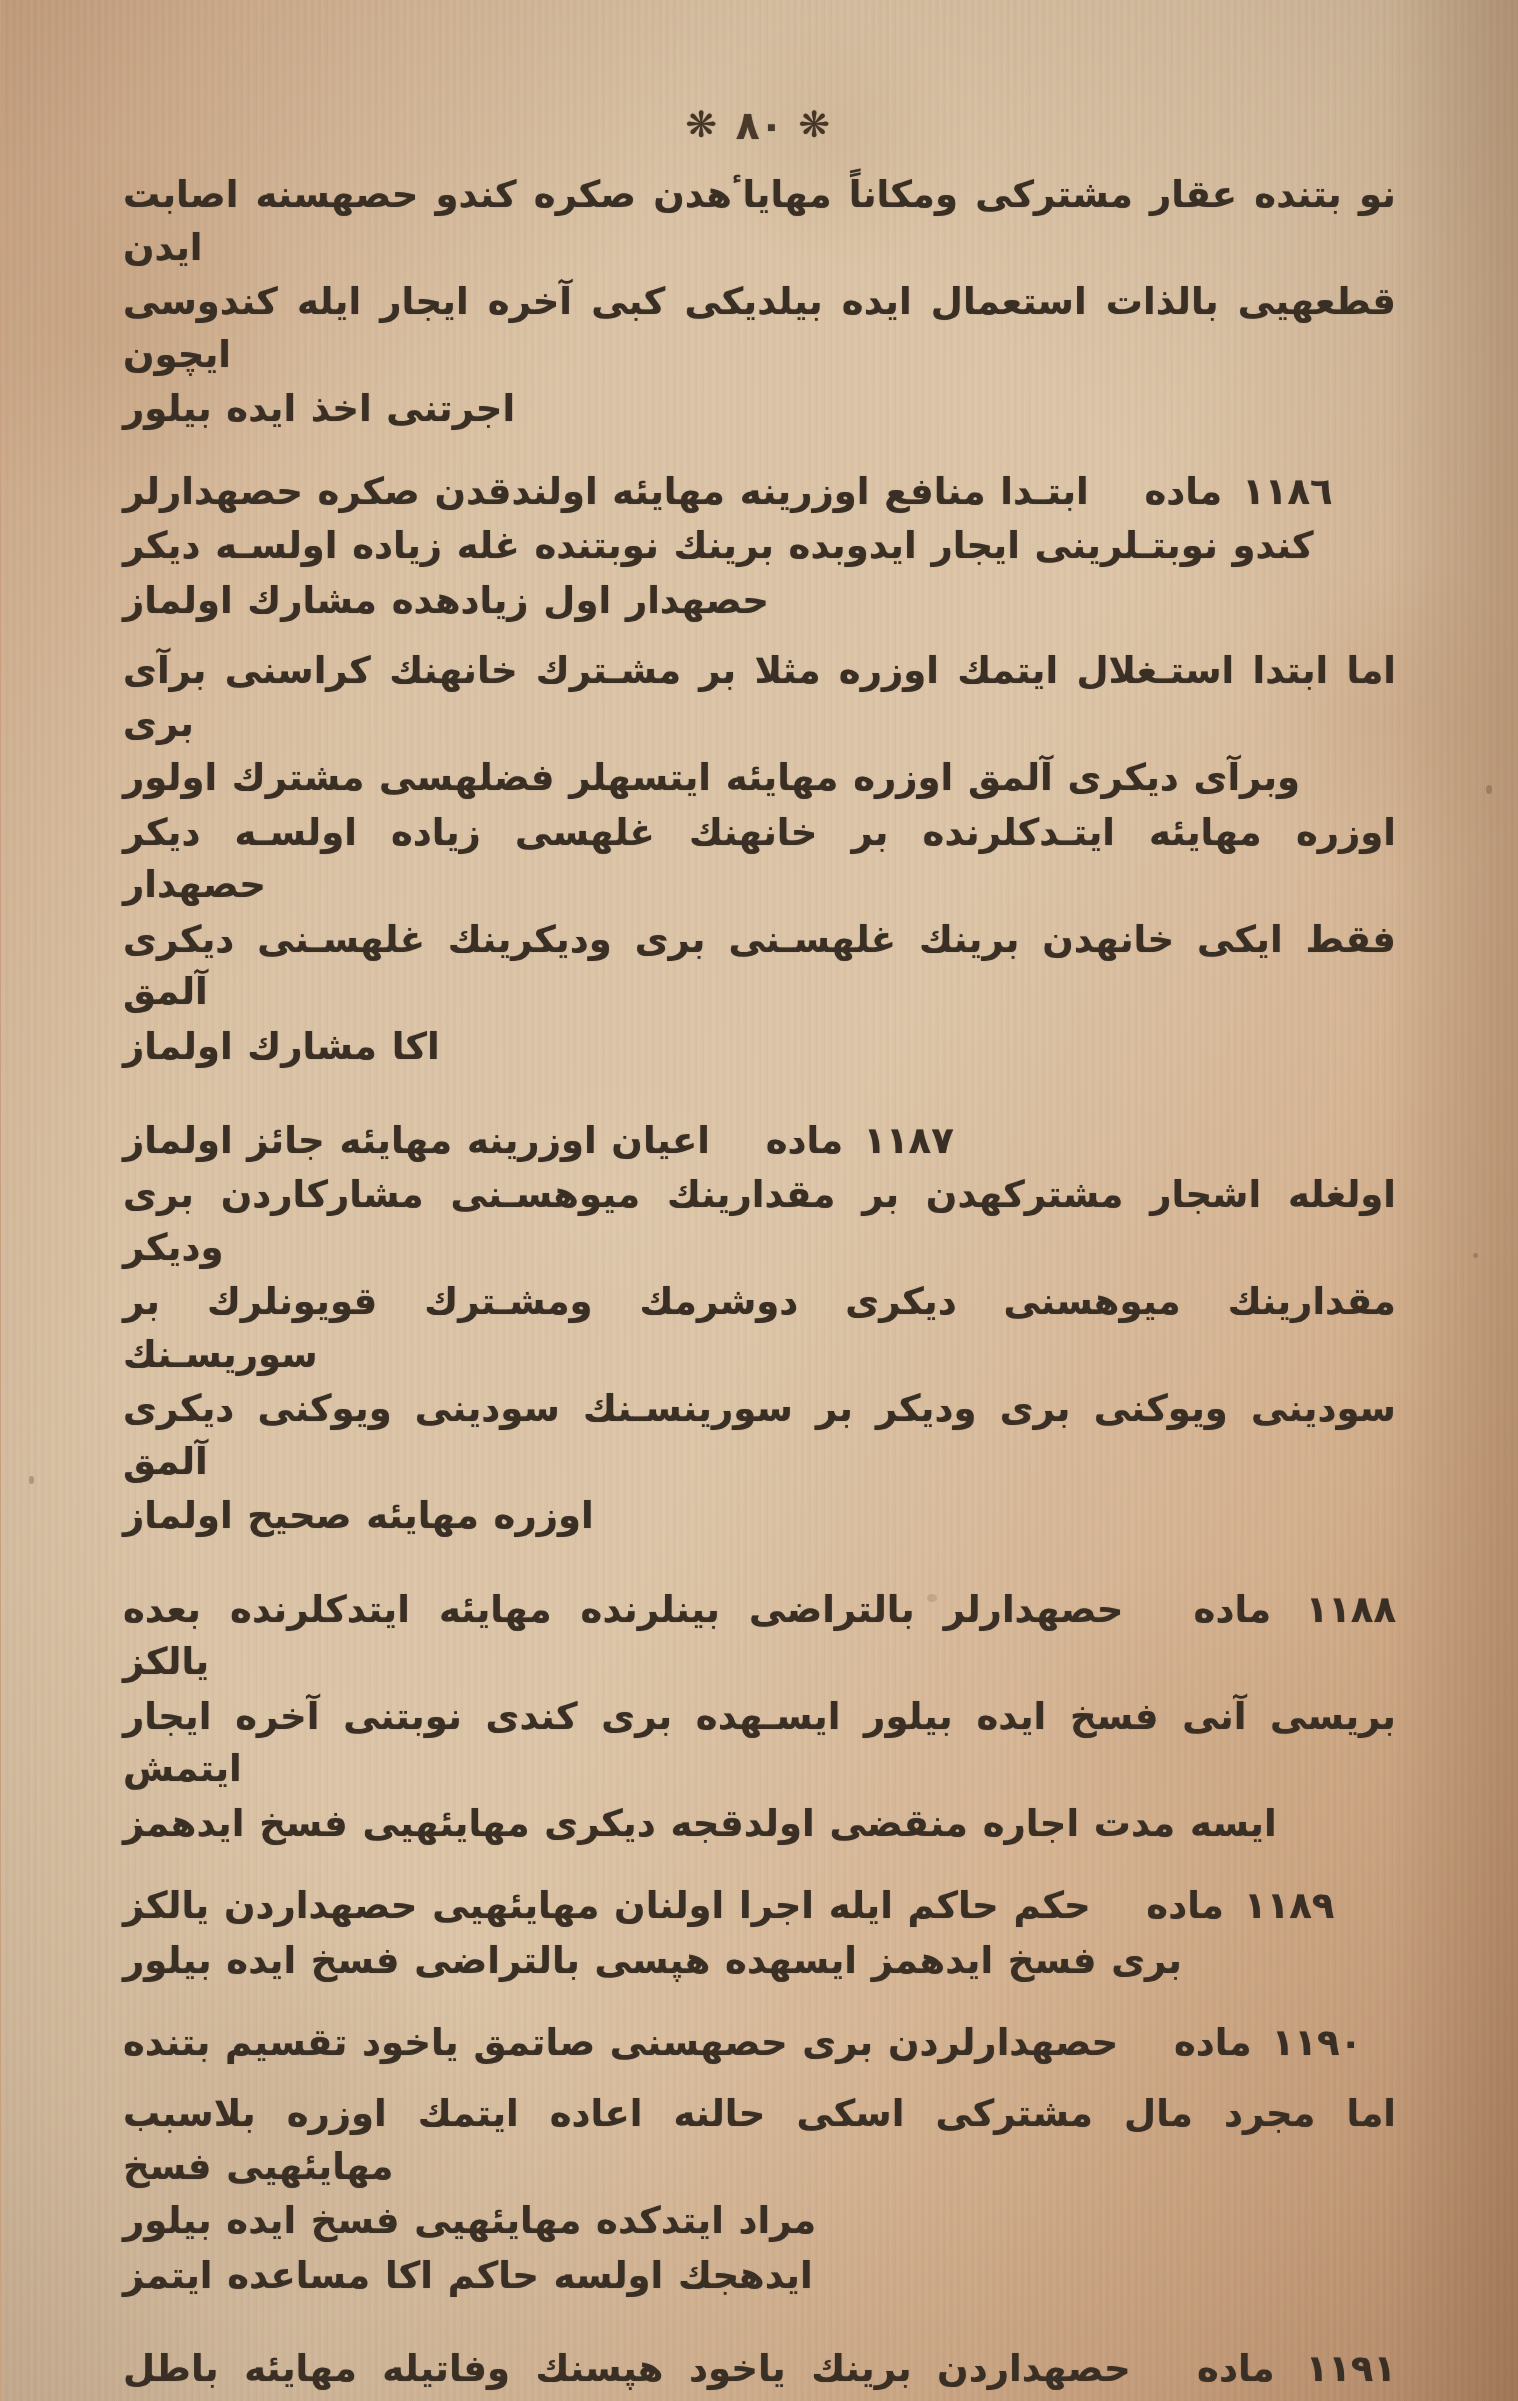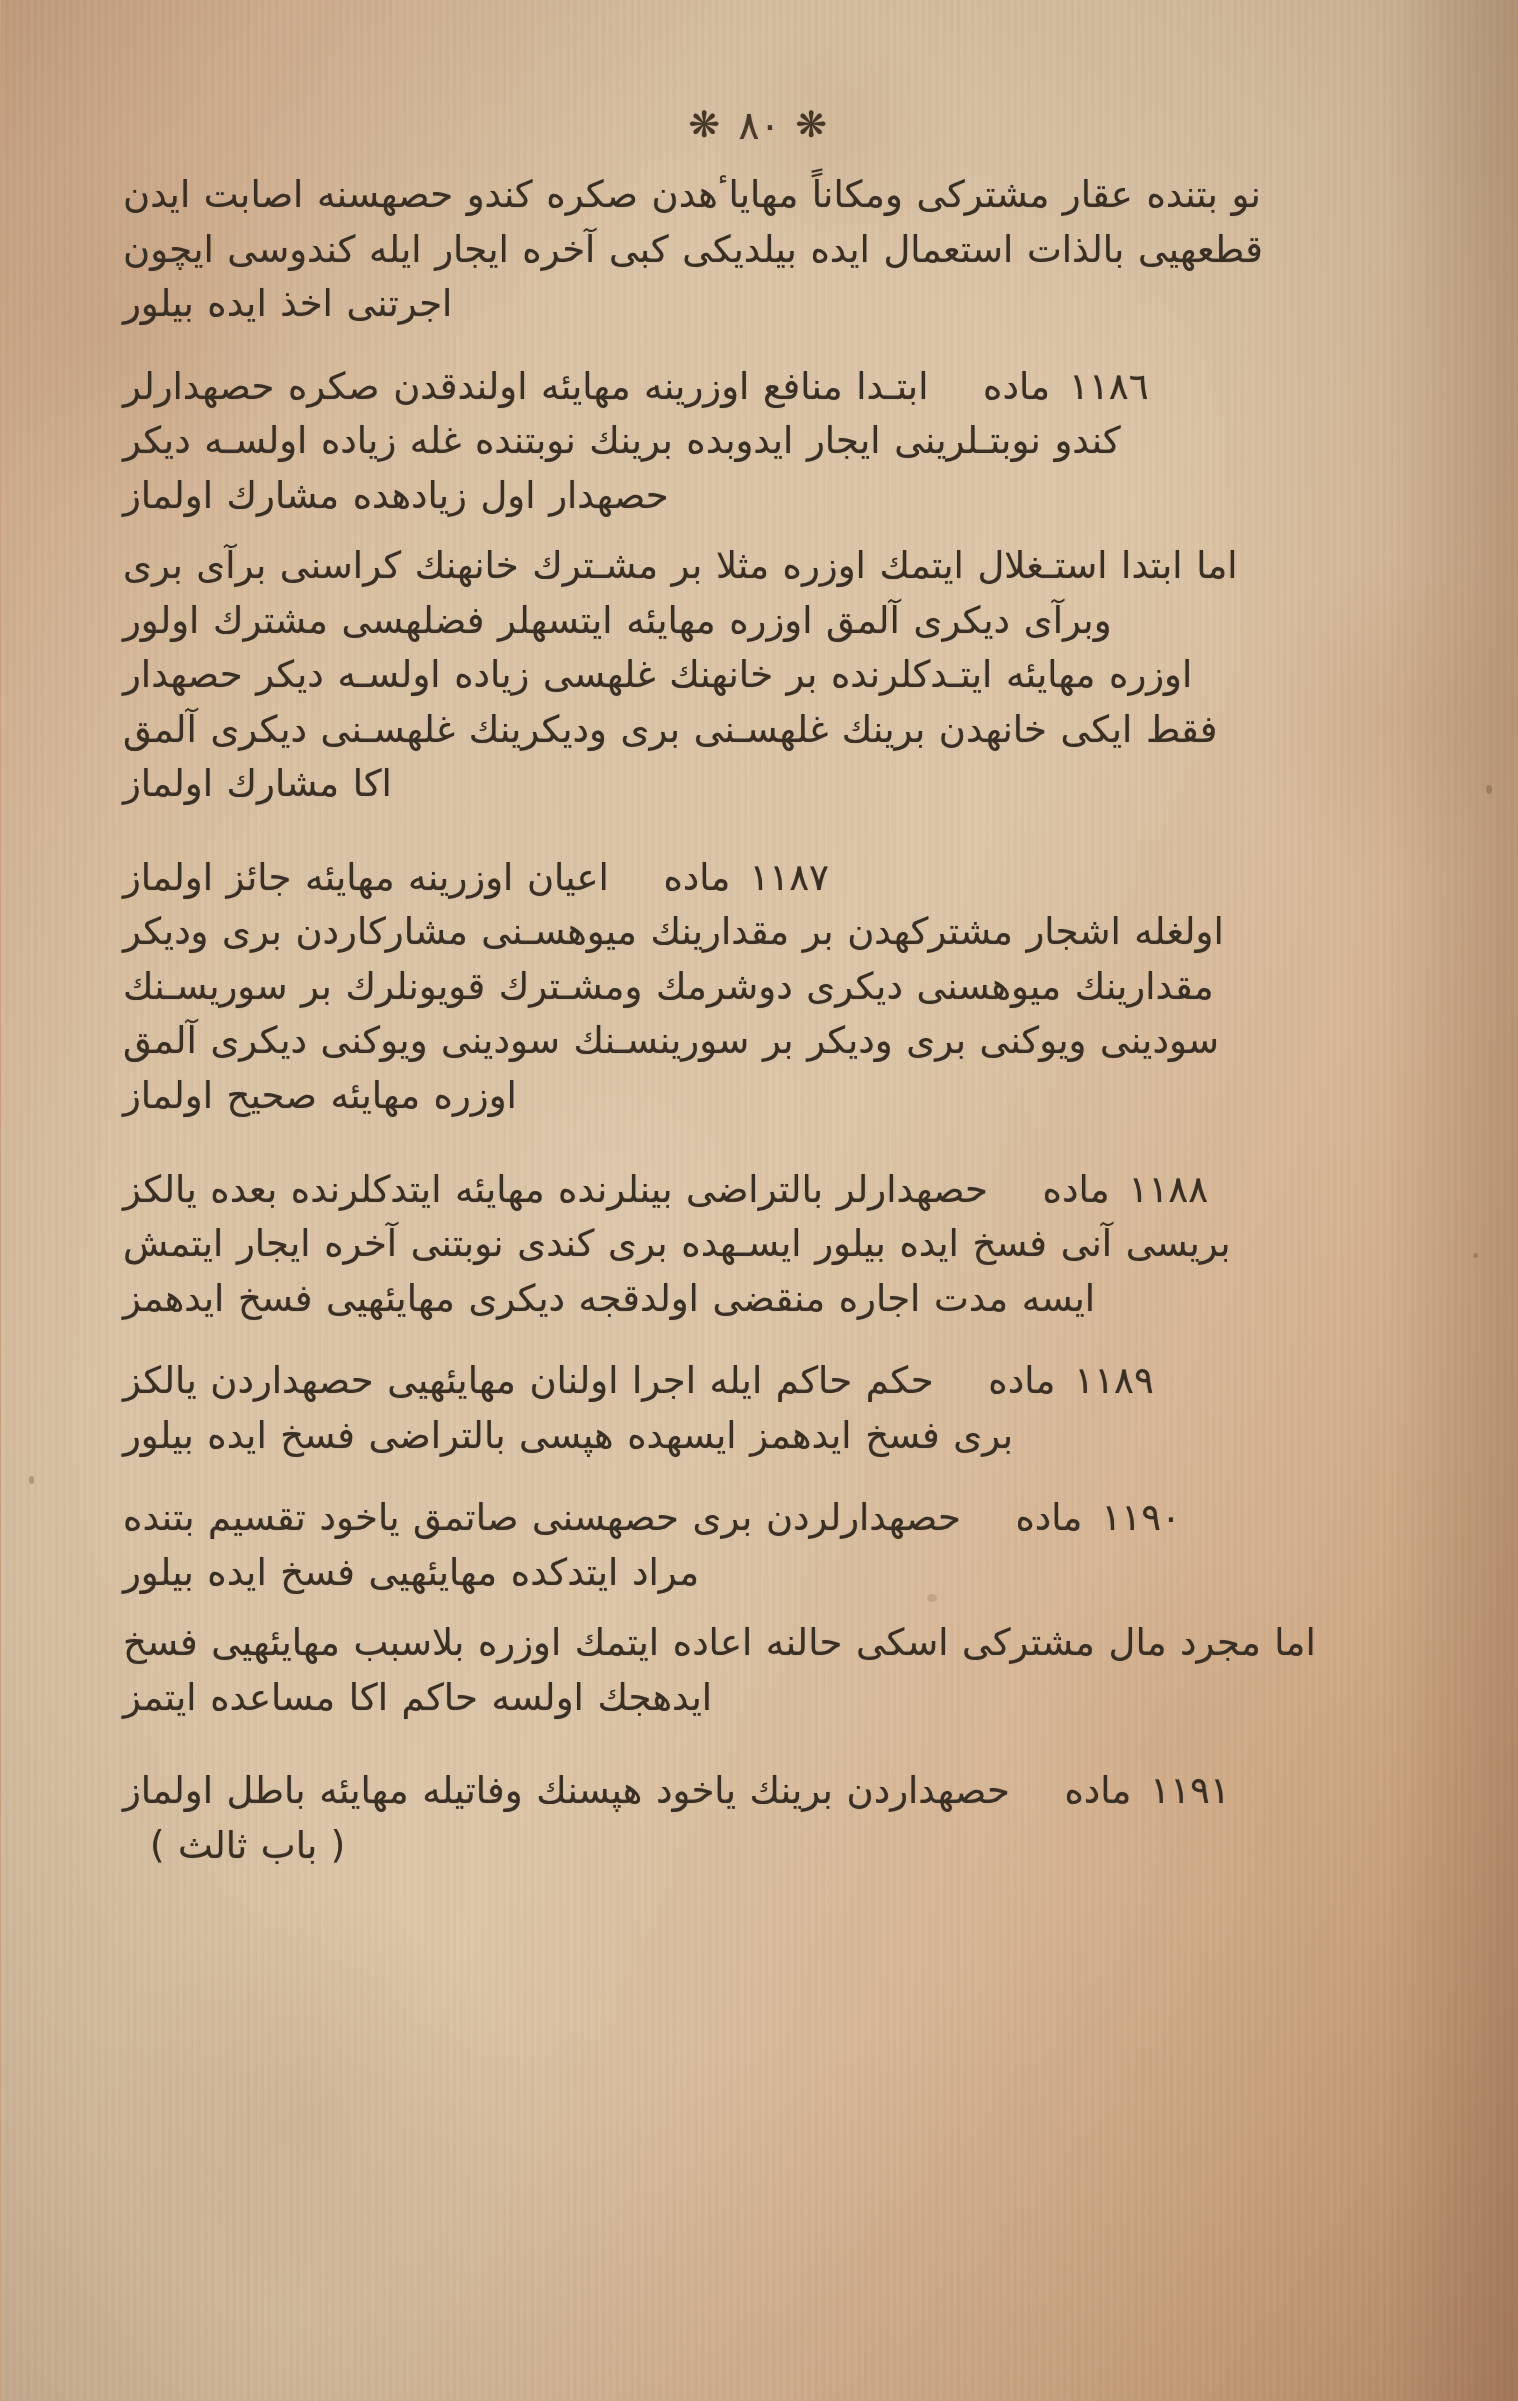--- a/index.html
+++ b/index.html
@@ -27,20 +27,21 @@
         rgba(120,80,50,0.02) 5.4px,
         rgba(120,80,50,0.02) 7.1px),
       
       radial-gradient(ellipse 78% 72% at 48% 48%,
         rgba(0,0,0,0) 0%,
         rgba(0,0,0,0) 52%,
         rgba(92,56,30,0.10) 78%,
         rgba(82,48,24,0.22) 100%),
       linear-gradient(115deg,#d3ae8d 0%,#dac3a6 28%,#dcc5a8 52%,#d1ab88 82%,#c79b78 100%);
     overflow:hidden;
+    font-weight:bold;
   }
   
   #page::before{
     content:"";
     position:absolute; inset:0;
     pointer-events:none;
     background:
       radial-gradient(circle 268px at 8% 14%, rgba(150,105,65,0.10), rgba(0,0,0,0) 70%),
       radial-gradient(circle 232px at 92% 30%, rgba(150,105,65,0.10), rgba(0,0,0,0) 70%),
       radial-gradient(circle 303px at 20% 88%, rgba(145,100,60,0.09), rgba(0,0,0,0) 70%),
@@ -196,23 +197,23 @@
       <span class="madde">ماده</span>
       <span>حکم حاکم ایله اجرا اولنان مهایئهیی حصهداردن یالکز</span>
     </p>
     <p class="t tail indent-1">بری فسخ ایدهمز ایسهده هپسی بالتراضی فسخ ایده بیلور</p>
 
     <p class="t art gap-m">
       <span class="num">١١٩٠</span>
       <span class="madde">ماده</span>
       <span>حصهدارلردن بری حصهسنی صاتمق یاخود تقسیم بتنده</span>
     </p>
+    <p class="t gap-s">اما مجرد مال مشترکی اسکی حالنه اعاده ایتمك اوزره بلاسبب مهایئهیی فسخ</p>
+
     <p class="t tail indent-2">مراد ایتدكده مهایئهیی فسخ ایده بیلور</p>
-
-    <p class="t gap-s">اما مجرد مال مشترکی اسکی حالنه اعاده ایتمك اوزره بلاسبب مهایئهیی فسخ</p>
     <p class="t tail indent-2">ایدهجك اولسه حاکم اکا مساعده ایتمز</p>
 
     <p class="t art gap-l">
       <span class="num">١١٩١</span>
       <span class="madde">ماده</span>
       <span>حصهداردن برینك یاخود هپسنك وفاتیله مهایئه باطل اولماز</span>
     </p>
 
     <p class="t closing">( باب ثالث )</p>
 

